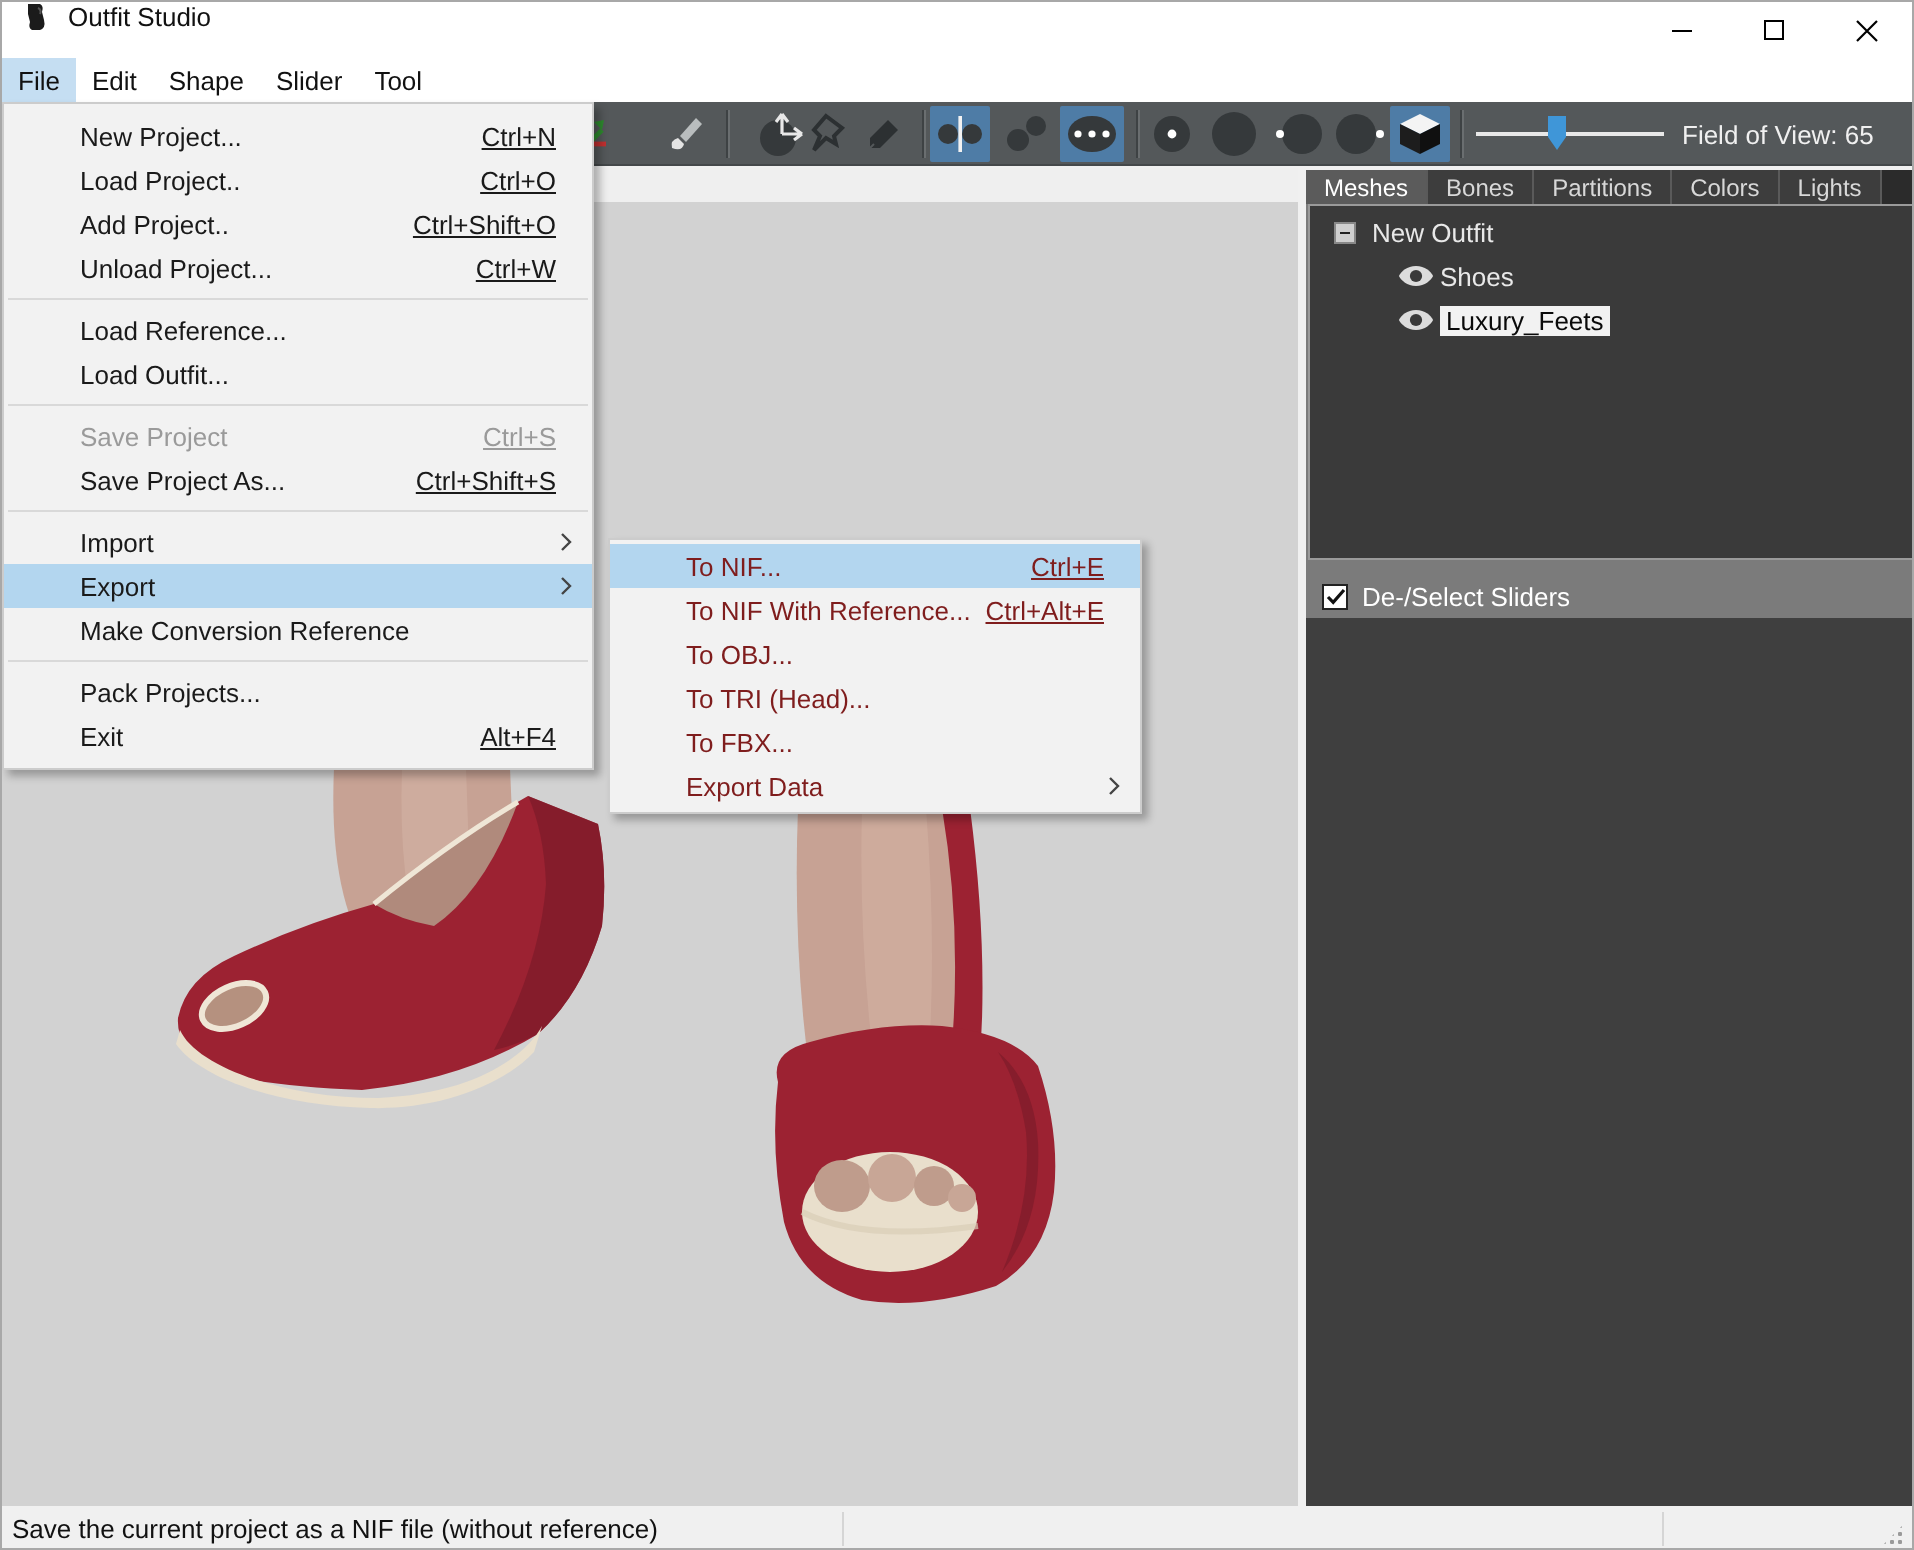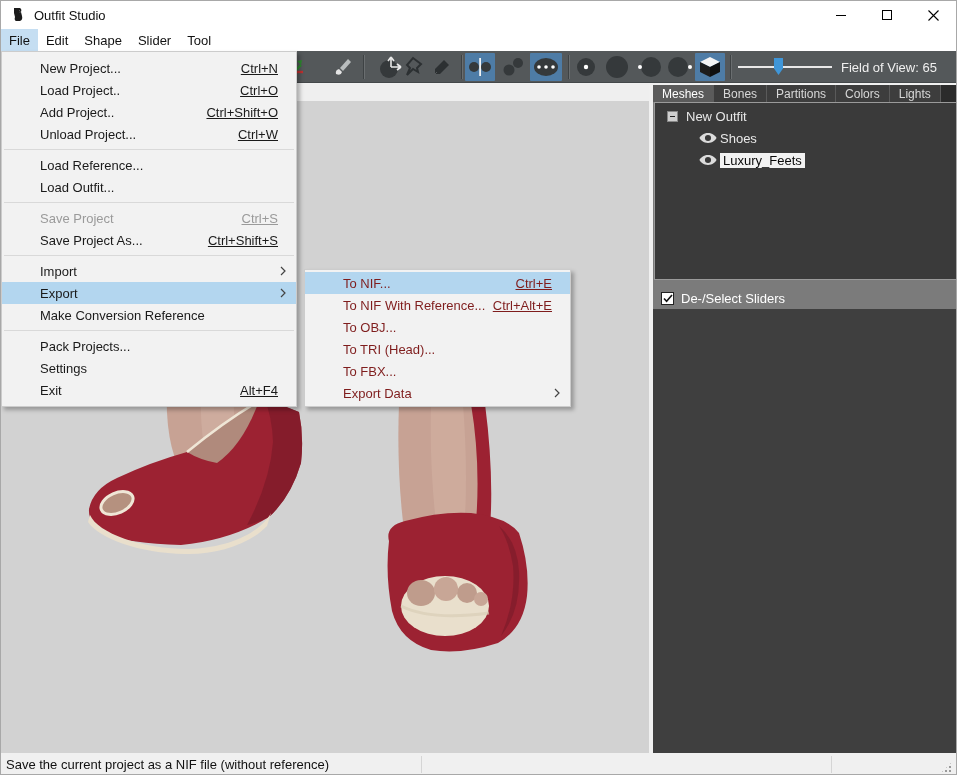--- a/index.html
+++ b/index.html
@@ -1,20 +1,20 @@
 <!DOCTYPE html>
 <html><head>
 <meta charset="utf-8">
 <style>
   * { margin:0; padding:0; box-sizing:border-box; }
   html,body { width:957px; height:775px; font-family:"Liberation Sans", sans-serif; }
   #app { position:relative; width:957px; height:775px; background:#f0f0f0; border:1px solid #a8a8a8; overflow:hidden; }
 
   
-  .titlebar { position:absolute; left:0; top:0; width:100%; height:28px; background:#ffffff; display:flex; align-items:center; }
+  .titlebar { position:absolute; left:0; top:0; width:100%; height:28px; background:#ffffff; display:flex; }
   .app-icon { width:16px; height:16px; margin-left:9px; }
   .title-text { margin-left:8px; font-size:13px; color:#111; }
   .winbtns { margin-left:auto; display:flex; height:28px; }
   .winbtn { width:46px; height:28px; display:flex; align-items:center; justify-content:center; }
   .min-glyph { width:10px; height:1px; background:#000; }
   .max-glyph { width:10px; height:10px; border:1px solid #000; }
 
   
   .menubar { position:absolute; left:0; top:28px; width:100%; height:22px; background:#ffffff; display:flex; align-items:stretch; font-size:13px; color:#111; }
   .menubar-item { padding:0 8px; display:flex; align-items:center; }
@@ -343,23 +343,20 @@
         </svg>
     </div>
     <div class="mi">
       <span>Make Conversion Reference</span>
     </div>
     <div class="msep"></div>
     <div class="mi">
       <span>Pack Projects...</span>
     </div>
     <div class="mi">
-      <span>Settings</span>
-    </div>
-    <div class="mi">
       <span>Exit</span>
       <span class="mi-shortcut">Alt+F4</span>
     </div>
   </div>
 
   <div class="submenu">
     <div class="mi hl">
       <span>To NIF...</span>
       <span class="mi-shortcut">Ctrl+E</span>
     </div>

